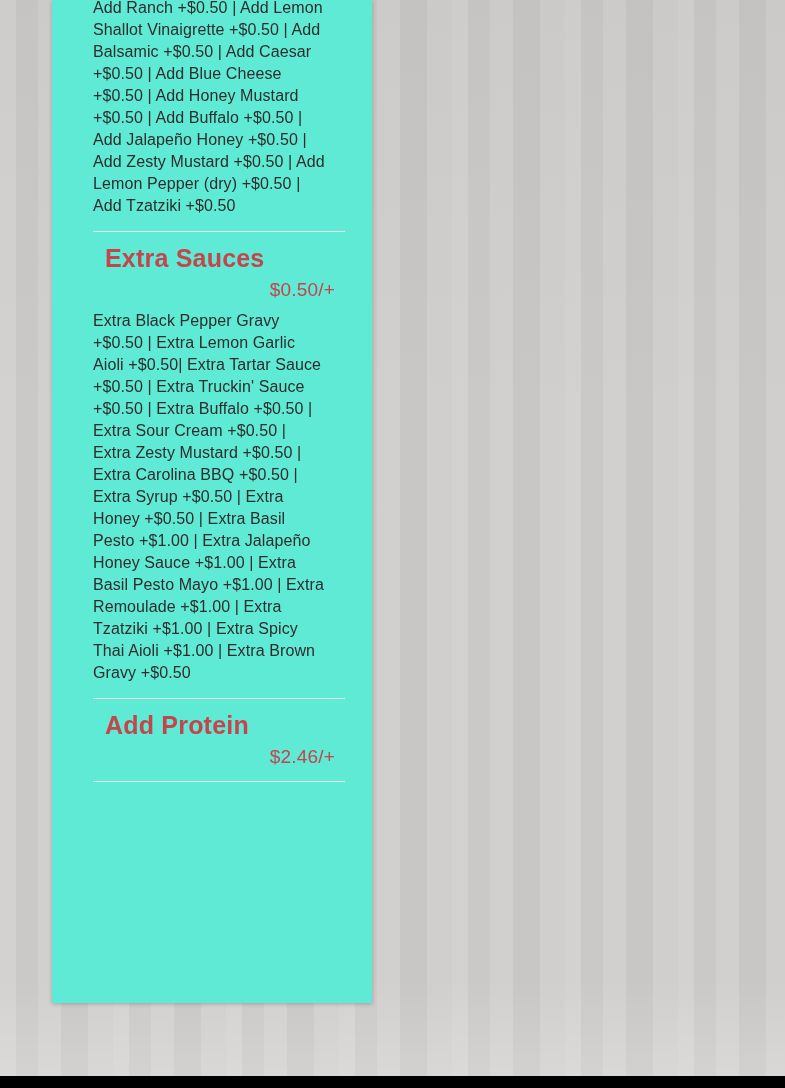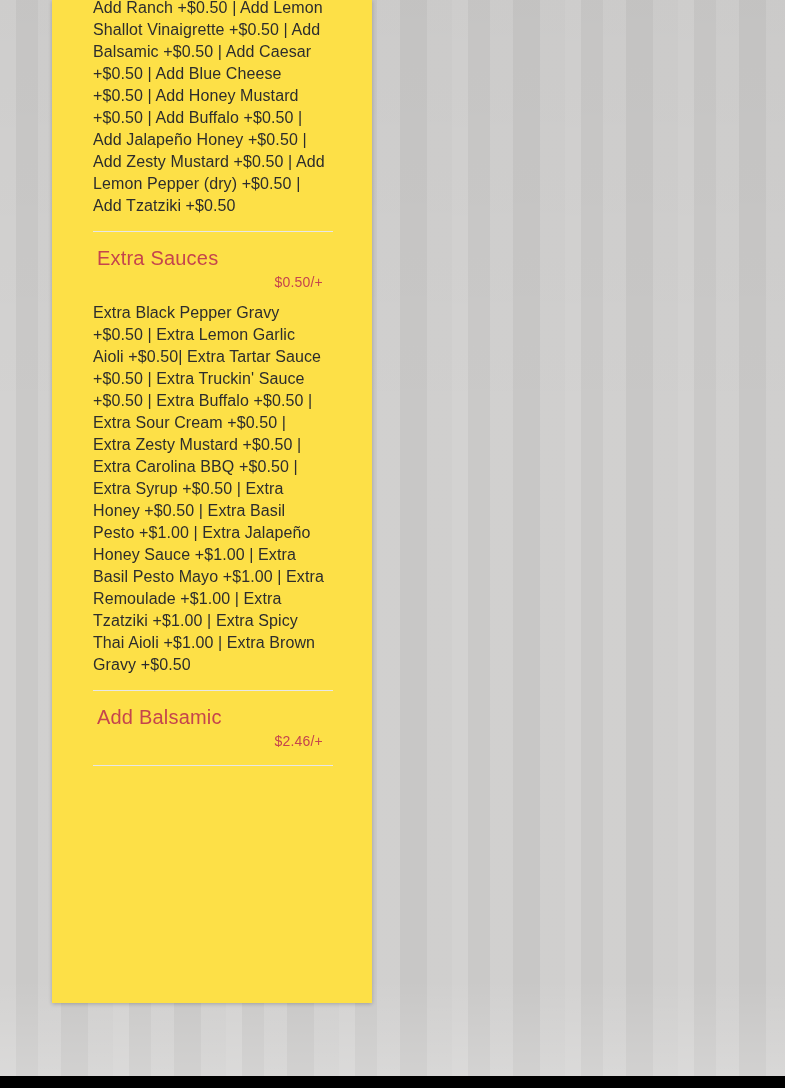--- a/index.html
+++ b/index.html
@@ -24,24 +24,24 @@
         rgba(0,0,0,0.030) 61px,  rgba(0,0,0,0.030) 88px,
         rgba(255,255,255,0.04) 88px, rgba(255,255,255,0.04) 113px);
   }
 
   .menu-card {
     position: absolute;
     left: 52px;
     top: 0;
     width: 320px;
     height: 1003px;
-    background: #fde047;
+    background: #5eead4;
     box-shadow: 0 1px 4px rgba(0,0,0,0.22);
     box-sizing: border-box;
-    padding: 0 39px 0 41px;
+    padding: 0 27px 0 41px;
   }
 
   .section { margin: 0; }
 
   .section-desc {
     margin: 0;
     width: 232px;
     font-size: 16px;
     line-height: 22px;
     letter-spacing: 0.1px;
@@ -50,30 +50,30 @@
   .section:first-child .section-desc { margin-top: -3px; }
 
   .divider {
     border: none;
     border-top: 1px solid #e7e7e7;
     margin: 14px 0 16px 0;
     height: 0;
   }
 
   .section-title {
-    margin: 4px;
-    font-size: 20px;
+    margin: 12px;
+    font-size: 25px;
     line-height: 20px;
-    font-weight: 400;
+    font-weight: 700;
     letter-spacing: 0.2px;
     color: #c5454d;
   }
   .section-price {
     margin: 0 10px 10px 0;
-    font-size: 14px;
+    font-size: 19px;
     line-height: 20px;
     letter-spacing: 0.2px;
     color: #c5454d;
     text-align: right;
   }
 
   .footer-bar {
     position: absolute;
     left: 0;
     bottom: 0;
@@ -93,20 +93,20 @@
   </div>
 
   <div class="section">
     <h3 class="section-title">Extra Sauces</h3>
     <div class="section-price">$0.50/+</div>
     <p class="section-desc">Extra Black Pepper Gravy +$0.50 | Extra Lemon Garlic Aioli +$0.50| Extra Tartar Sauce +$0.50 | Extra Truckin' Sauce +$0.50 | Extra Buffalo +$0.50 | Extra Sour Cream +$0.50 | Extra Zesty Mustard +$0.50 | Extra Carolina BBQ +$0.50 | Extra Syrup +$0.50 | Extra Honey +$0.50 | Extra Basil Pesto +$1.00 | Extra Jalapeño Honey Sauce +$1.00 | Extra Basil Pesto Mayo +$1.00 | Extra Remoulade +$1.00 | Extra Tzatziki +$1.00 | Extra Spicy Thai Aioli +$1.00 | Extra Brown Gravy +$0.50</p>
     <hr class="divider">
   </div>
 
   <div class="section">
-    <h3 class="section-title">Add Balsamic</h3>
+    <h3 class="section-title">Add Protein</h3>
     <div class="section-price">$2.46/+</div>
     <hr class="divider">
   </div>
 
 </div>
 
 <div class="footer-bar"></div>
 
 </body></html>

